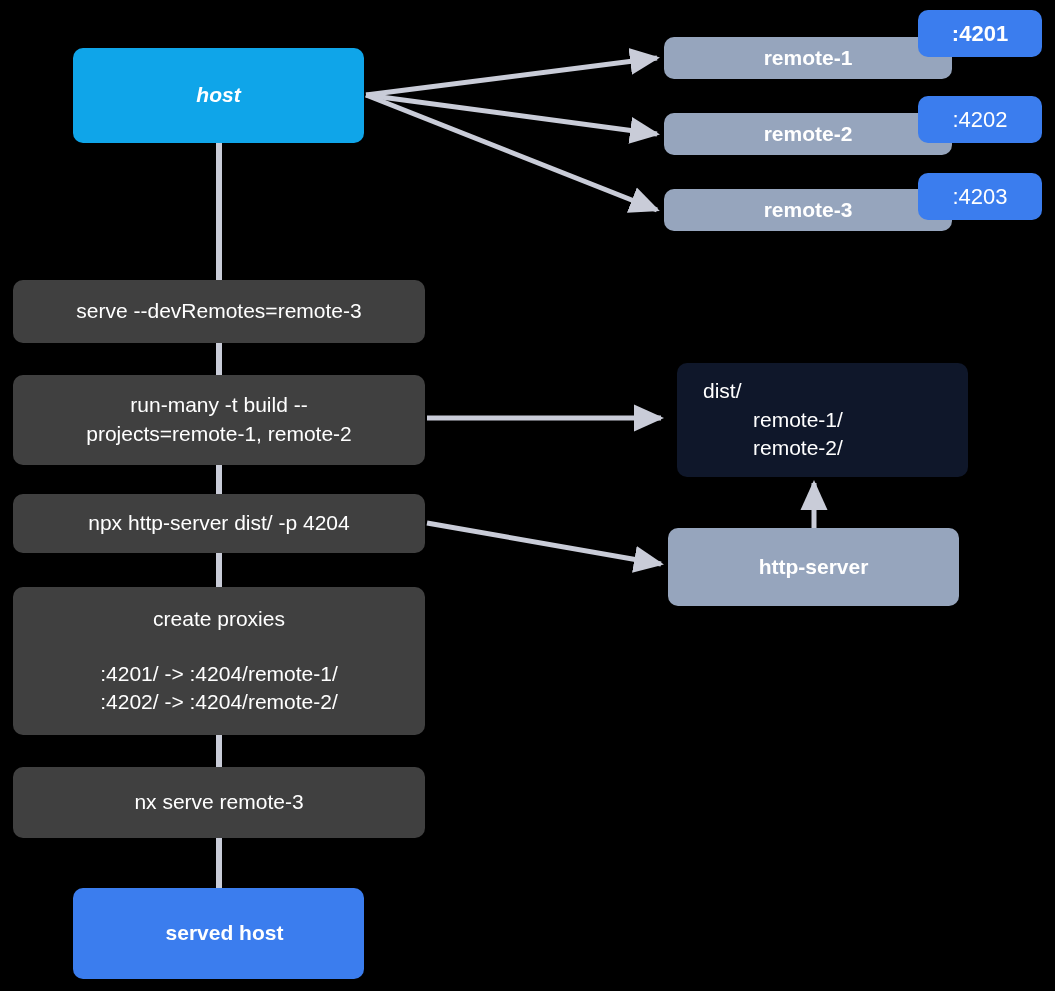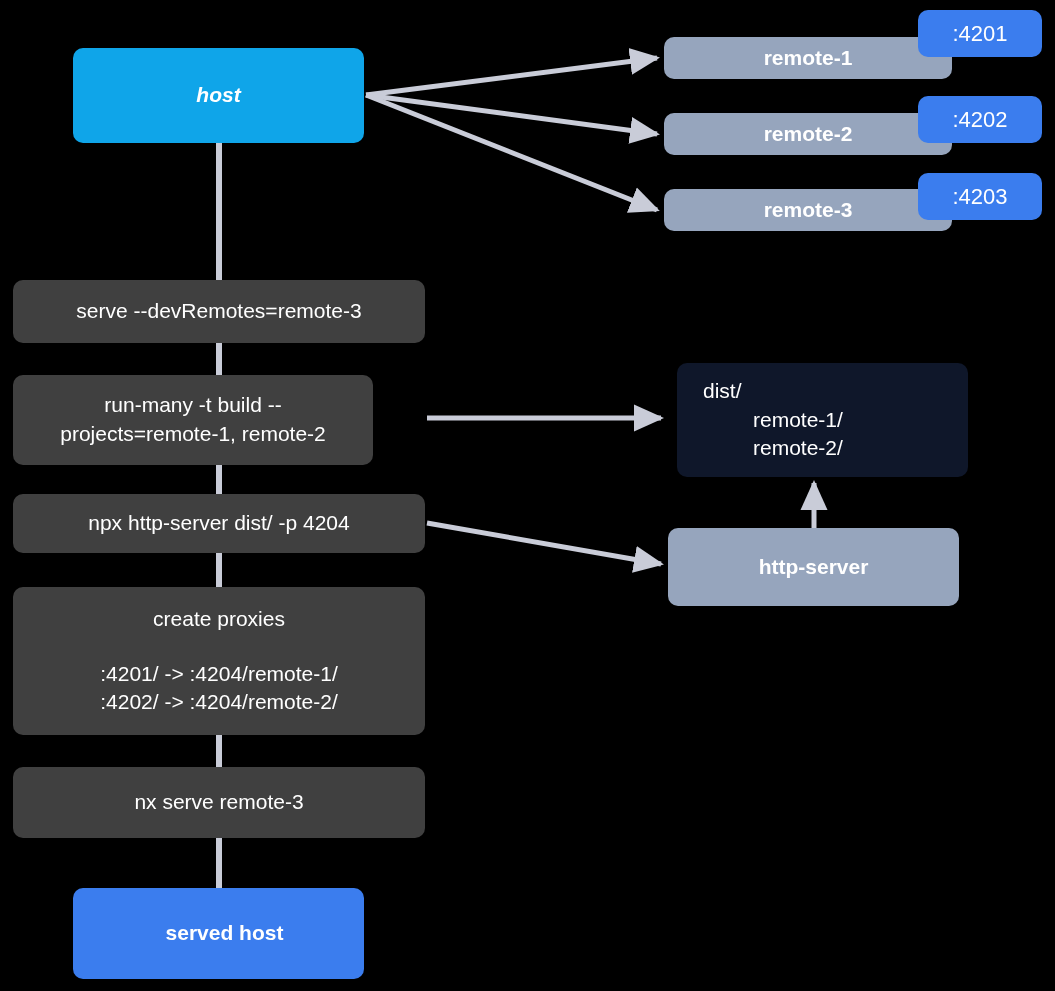--- a/index.html
+++ b/index.html
@@ -127,21 +127,21 @@
     <line x1="814" y1="528" x2="814" y2="483" stroke="#c9ccd8" stroke-width="5" marker-end="url(#arrowhead)"></line>
   </svg>
 
   <div class="node node-host" style="left:73px;top:48px;width:291px;height:95px;">
     <span>host</span>
   </div>
 
   <div class="node node-remote" style="left:664px;top:37px;width:288px;height:42px;">
     <span>remote-1</span>
   </div>
-  <div class="badge" style="left:918px;top:10px;width:124px;height:47px;">
+  <div class="badge" style="left:918px;top:10px;width:124px;height:47px;font-weight:bold;">
     <span>:4201</span>
   </div>
 
   <div class="node node-remote" style="left:664px;top:113px;width:288px;height:42px;">
     <span>remote-2</span>
   </div>
   <div class="badge" style="left:918px;top:96px;width:124px;height:47px;">
     <span>:4202</span>
   </div>
 
@@ -149,21 +149,21 @@
     <span>remote-3</span>
   </div>
   <div class="badge" style="left:918px;top:173px;width:124px;height:47px;align-items:center;">
     <span>:4203</span>
   </div>
 
   <div class="node node-green" style="left:13px;top:280px;width:412px;height:63px;">
     <span>serve --devRemotes=remote-3</span>
   </div>
 
-  <div class="node node-green" style="left:13px;top:375px;width:360px;height:90px;flex-direction:column;">
+  <div class="node node-green" style="left:13px;top:375px;width:412px;height:90px;flex-direction:column;">
     <span>run-many -t build --</span>
     <span>projects=remote-1, remote-2</span>
   </div>
 
   <div class="node node-green" style="left:13px;top:494px;width:412px;height:59px;justify-content:center;">
     <span>npx http-server dist/ -p 4204</span>
   </div>
 
   <div class="node node-green" style="left:13px;top:587px;width:412px;height:148px;flex-direction:column;">
     <span class="proxy-title">create proxies</span>

